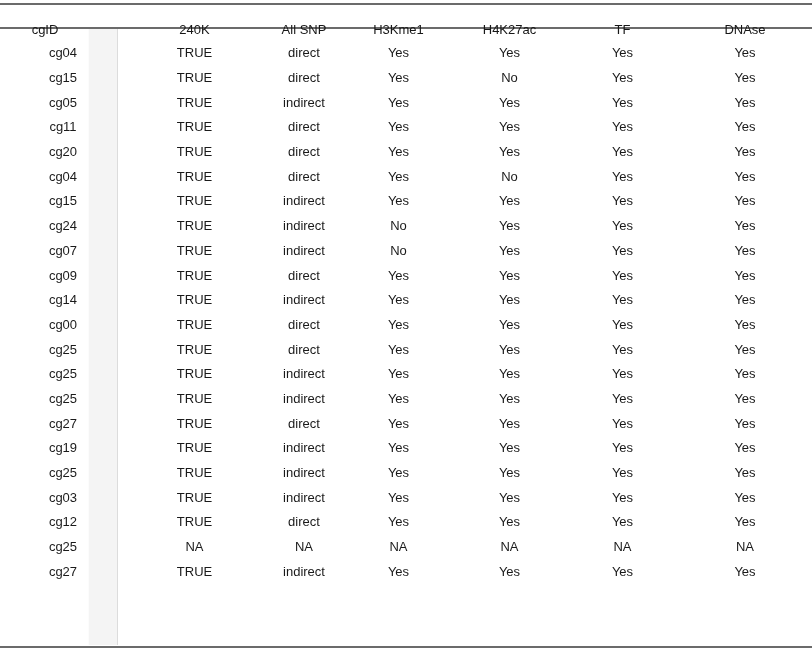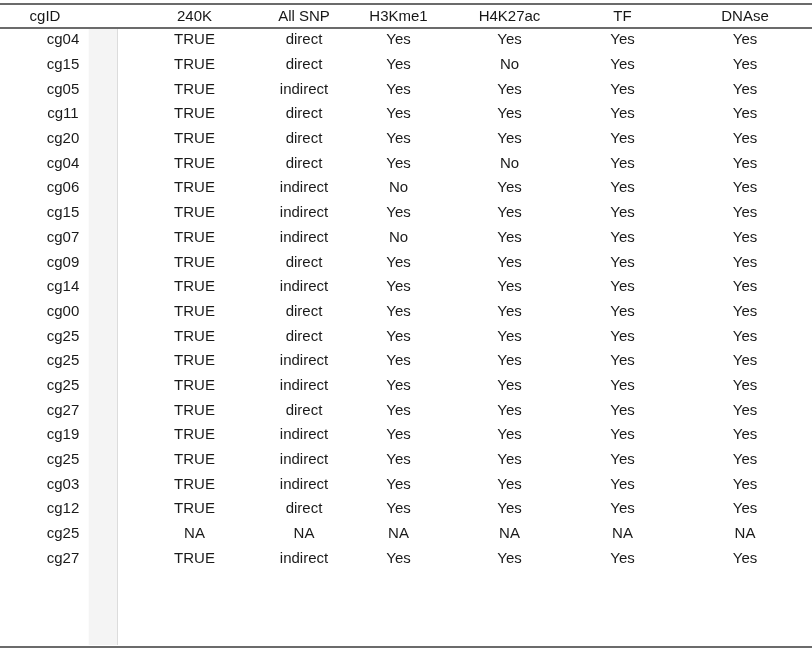--- a/index.html
+++ b/index.html
@@ -46,25 +46,25 @@
     left: 0;
     top: 646px;
     width: 812px;
     height: 2px;
     background: #6b6b6b;
   }
 
   table.data-table {
     position: absolute;
     left: 0;
-    top: 5px;
+    top: 19px;
     width: 812px;
     border-collapse: collapse;
     table-layout: fixed;
-    font-size: 15px;
+    font-size: 13px;
   }
 
   table.data-table th,
   table.data-table td {
     padding: 0;
     margin: 0;
     text-align: center;
     font-weight: normal;
     line-height: 22px;
     height: 24.7px;
@@ -202,33 +202,33 @@
         <tr>
           <td class="cgid-cell">cg04</td>
           <td>TRUE</td>
           <td>direct</td>
           <td>Yes</td>
           <td>No</td>
           <td>Yes</td>
           <td>Yes</td>
         </tr>
         <tr>
-          <td class="cgid-cell">cg06</td>
+          <td class="cgid-cell">cg15</td>
+          <td>TRUE</td>
+          <td>indirect</td>
+          <td>Yes</td>
+          <td>Yes</td>
+          <td>Yes</td>
+          <td>Yes</td>
+        </tr>
+        <tr>
+          <td class="cgid-cell">cg24</td>
           <td>TRUE</td>
           <td>indirect</td>
           <td>No</td>
-          <td>Yes</td>
-          <td>Yes</td>
-          <td>Yes</td>
-        </tr>
-        <tr>
-          <td class="cgid-cell">cg15</td>
-          <td>TRUE</td>
-          <td>indirect</td>
-          <td>Yes</td>
           <td>Yes</td>
           <td>Yes</td>
           <td>Yes</td>
         </tr>
         <tr>
           <td class="cgid-cell">cg07</td>
           <td>TRUE</td>
           <td>indirect</td>
           <td>No</td>
           <td>Yes</td>

